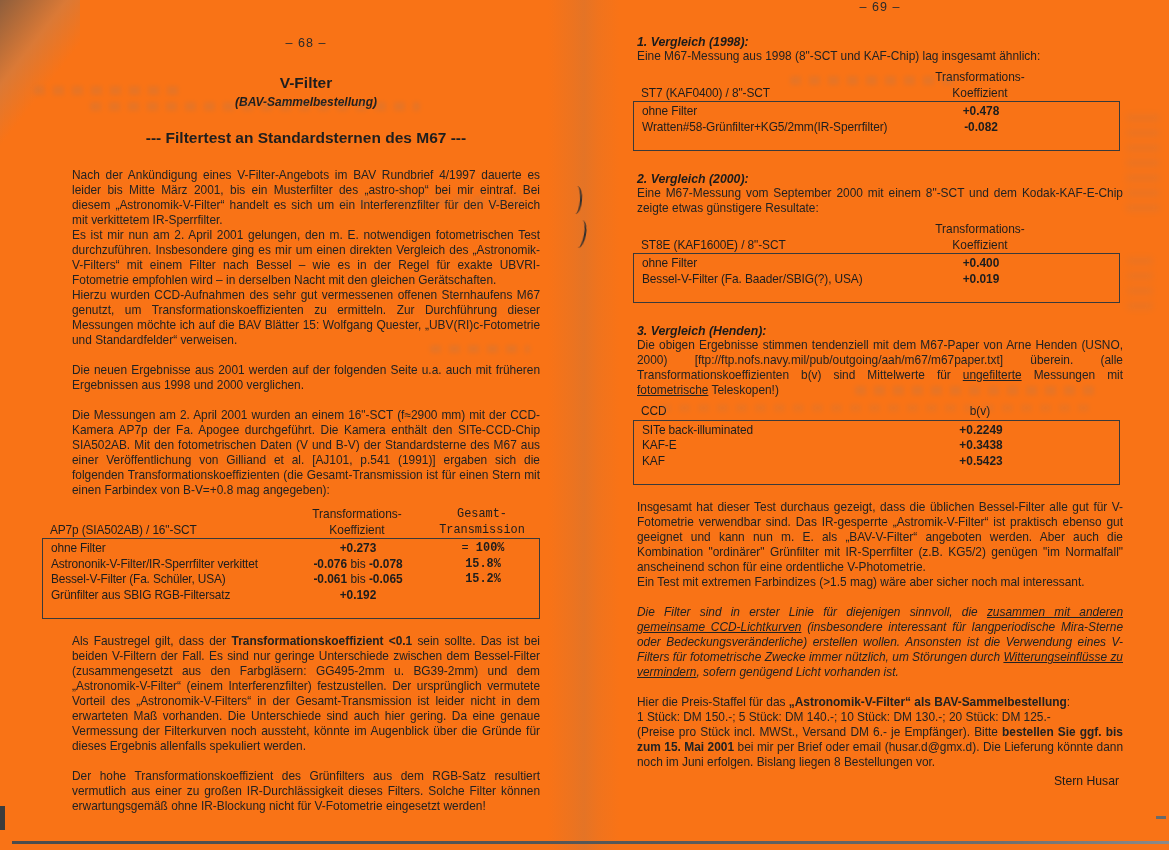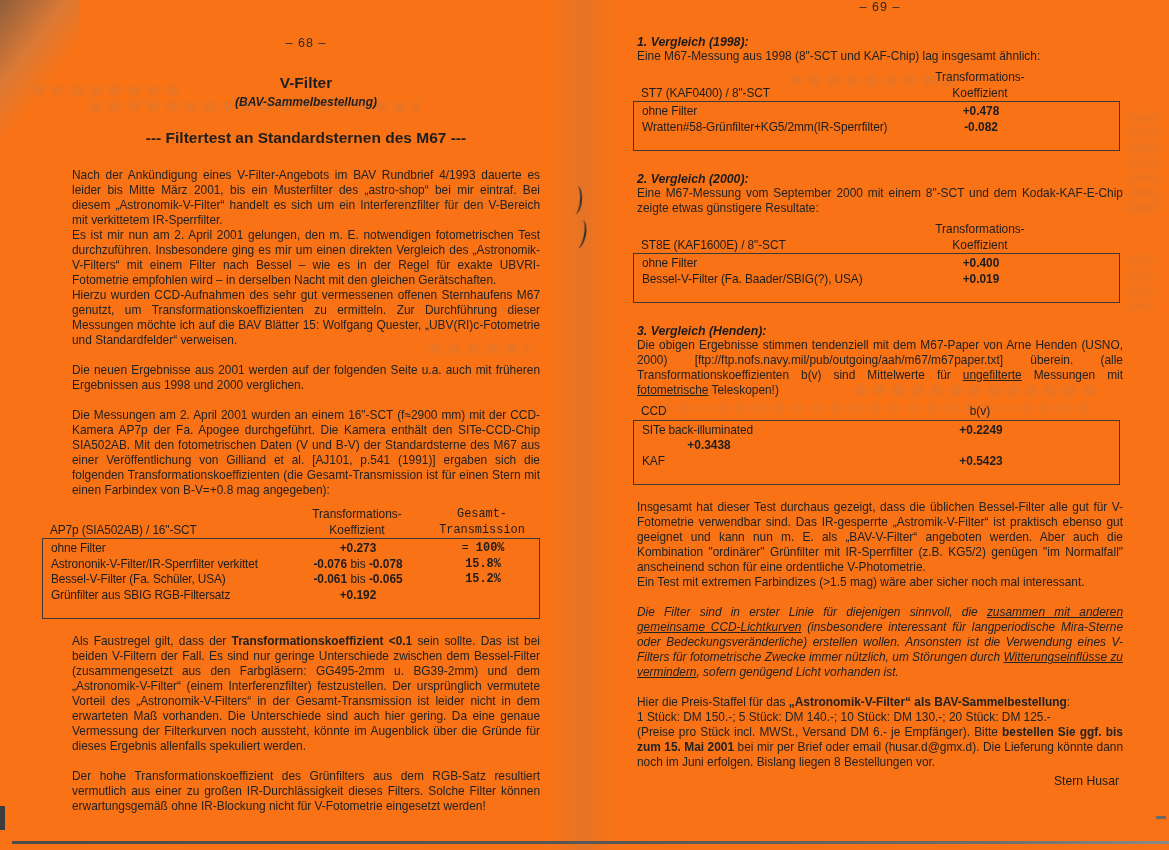--- a/index.html
+++ b/index.html
@@ -70,21 +70,21 @@
 <body>
 
 <div class="scan">
 
   <div class="page page-left">
     <div class="pnum">–  68  –</div>
     <div class="title">V-Filter</div>
     <div class="subtitle">(BAV-Sammelbestellung)</div>
     <div class="heading">--- Filtertest an Standardsternen des M67 ---</div>
 
-    <div class="para mt-lg"><span>Nach der Ankündigung eines V-Filter-Angebots im BAV Rundbrief 4/1993 dauerte es leider bis Mitte März 2001, bis ein Musterfilter des „astro-shop“ bei mir eintraf. Bei diesem „Astronomik-V-Filter“ handelt es sich um ein Interferenzfilter für den V-Bereich mit verkittetem IR-Sperrfilter.</span></div>
+    <div class="para mt-lg"><span>Nach der Ankündigung eines V-Filter-Angebots im BAV Rundbrief 4/1997 dauerte es leider bis Mitte März 2001, bis ein Musterfilter des „astro-shop“ bei mir eintraf. Bei diesem „Astronomik-V-Filter“ handelt es sich um ein Interferenzfilter für den V-Bereich mit verkittetem IR-Sperrfilter.</span></div>
     <div class="para"><span>Es ist mir nun am 2. April 2001 gelungen, den m. E. notwendigen fotometrischen Test durchzuführen. Insbesondere ging es mir um einen direkten Vergleich des „Astronomik-V-Filters“ mit einem Filter nach Bessel – wie es in der Regel für exakte UBVRI-Fotometrie empfohlen wird – in derselben Nacht mit den gleichen Gerätschaften.</span></div>
     <div class="para"><span>Hierzu wurden CCD-Aufnahmen des sehr gut vermessenen offenen Sternhaufens M67 genutzt, um Transformationskoeffizienten zu ermitteln. Zur Durchführung dieser Messungen möchte ich auf die BAV Blätter 15: Wolfgang Quester, „UBV(RI)c-Fotometrie und Standardfelder“ verweisen.</span></div>
     <div class="para mt-md"><span>Die neuen Ergebnisse aus 2001 werden auf der folgenden Seite u.a. auch mit früheren Ergebnissen aus 1998 und 2000 verglichen.</span></div>
     <div class="para mt-md"><span>Die Messungen am 2. April 2001 wurden an einem 16"-SCT (f≈2900 mm) mit der CCD-Kamera AP7p der Fa. Apogee durchgeführt. Die Kamera enthält den SITe-CCD-Chip SIA502AB. Mit den fotometrischen Daten (V und B-V) der Standardsterne des M67 aus einer Veröffentlichung von Gilliand et al. [AJ101, p.541 (1991)] ergaben sich die folgenden Transformationskoeffizienten (die Gesamt-Transmission ist für einen Stern mit einen Farbindex von B-V=+0.8 mag angegeben):</span></div>
 
     <div class="tbl tbl-left">
       <div class="tline">
         <div class="c-name"></div>
         <div class="c-coeff">Transformations-</div>
         <div class="c-trans">Gesamt-</div>
@@ -177,20 +177,21 @@
       <div class="tline">
         <div class="c-name">CCD</div>
         <div class="c-val">b(v)</div>
       </div>
       <div class="tbox">
         <div class="tline">
           <div class="c-name">SITe back-illuminated</div>
           <div class="c-val b">+0.2249</div>
         </div>
         <div class="tline">
+          <div class="c-name">KAF-E</div>
           <div class="c-val b">+0.3438</div>
         </div>
         <div class="tline">
           <div class="c-name">KAF</div>
           <div class="c-val b">+0.5423</div>
         </div>
       </div>
     </div>
 
     <div class="para mt-md"><span>Insgesamt hat dieser Test durchaus gezeigt, dass die üblichen Bessel-Filter alle gut für V-Fotometrie verwendbar sind. Das IR-gesperrte „Astromik-V-Filter“ ist praktisch ebenso gut geeignet und kann nun m. E. als „BAV-V-Filter“ angeboten werden. Aber auch die Kombination "ordinärer" Grünfilter mit IR-Sperrfilter (z.B. KG5/2) genügen "im Normalfall" anscheinend schon für eine ordentliche V-Photometrie.</span></div>

